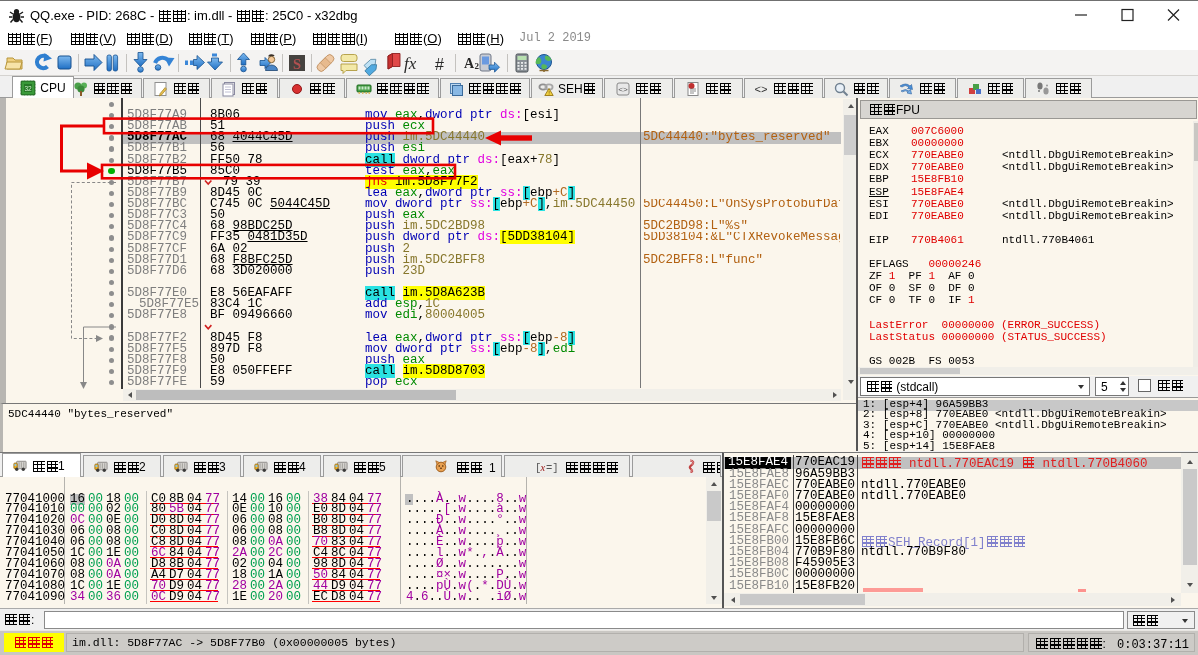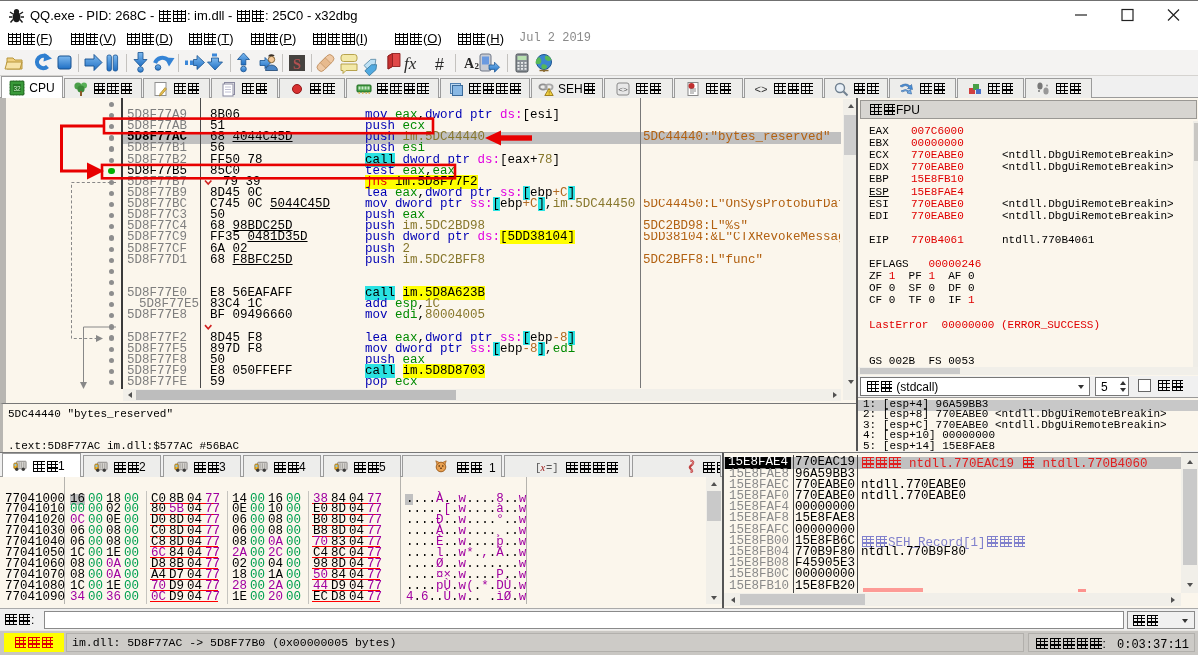--- a/index.html
+++ b/index.html
@@ -160,21 +160,21 @@
           <rect x="521" y="18" width="2" height="1.8"></rect>
           <rect x="524.5" y="18" width="2" height="1.8"></rect>
   </g>
   <circle cx="544" cy="12" r="7.5" fill="#3a86d0" stroke="#1d5590"></circle>
   <path d="M539 7 q3.5 2.6 1.8 6.2 q-2.6 1.8 -5.3 0 a7.5 7.5 0 0 1 3.5 -6.2 z M546 5.5 q4.4 0.9 5.3 4.4 q-3.5 2.6 -6.2 -0.9 q-0.9 -2.6 0.9 -3.5 z M542 14.5 q4.4 -0.9 5.3 2.6 q-1.8 2.6 -4.4 2.2 q-2.6 -1.8 -0.9 -4.8 z" fill="#58b858"></path>
   <path d="M539.5 20.5 h9 M544 19.5 v2.5" stroke="#8a6a30" stroke-width="1.5"></path>
 </svg>
 </div>
 
 <div class="abs" id="tabs">
-<div class="tab sel" style="left:1px;width:62px">
+<div class="tab sel" style="left:12px;width:62px">
         <svg class="ic" viewBox="0 0 16 16">
           <rect x="1" y="1" width="14" height="14" rx="1" fill="#3a9a3a" stroke="#1a5a1a"></rect>
           <rect x="4" y="4" width="8" height="8" fill="#267826"></rect>
           <text x="8" y="10.5" font-size="6.5" fill="#d0f0d0" text-anchor="middle" font-family="Liberation Sans">32</text>
           <g stroke="#c8e8c8" stroke-width="1">
             <path d="M3 0v1M6 0v1M9 0v1M12 0v1M3 15v1M6 15v1M9 15v1M12 15v1M0 3h1M0 6h1M0 9h1M0 12h1M15 3h1M15 6h1M15 9h1M15 12h1"></path>
           </g>
         </svg>
         <span style="white-space:nowrap"><span>CPU</span></span>
       </div>
@@ -309,20 +309,21 @@
 <div class="drow" style="top:56.6px;left:0;width:838px"><span class="abs addr" style="left:124px">5D8F77B2</span><span class="abs" style="left:207px">FF50 78</span><span class="abs" style="left:362px"><span class="cyn">call</span><span class="nvy"> dword ptr </span><span class="mgt">ds:</span>[eax+<span class="olv">78</span>]</span></div>
 <div class="drow" style="top:67.72px;left:0;width:838px"><span class="abs " style="left:124px">5D8F77B5</span><span class="abs" style="left:207px">85C0</span><span class="abs" style="left:362px"><span class="nvy">test </span><span class="grn">eax</span>,<span class="grn">eax</span></span></div>
 <div class="drow" style="top:78.84px;left:0;width:838px"><span class="abs addr" style="left:124px">5D8F77B7</span><span class="abs" style="left:220px">79 39</span><span class="abs" style="left:362px"><span class="ylw"><span class="red">jns</span> im.5D8F77F2</span></span></div>
 <div class="drow" style="top:89.96px;left:0;width:838px"><span class="abs addr" style="left:124px">5D8F77B9</span><span class="abs" style="left:207px">8D45 0C</span><span class="abs" style="left:362px"><span class="nvy">lea </span><span class="grn">eax</span>,<span class="nvy">dword ptr </span><span class="mgt">ss:</span><span class="cyn">[</span>ebp<span class="dsp">+C</span><span class="cyn">]</span></span></div>
 <div class="drow" style="top:101.08px;left:0;width:838px"><span class="abs addr" style="left:124px">5D8F77BC</span><span class="abs" style="left:207px">C745 0C <span class="u">5044C45D</span></span><span class="abs" style="left:362px"><span class="nvy">mov dword ptr </span><span class="mgt">ss:</span><span class="cyn">[</span>ebp<span class="dsp">+C</span><span class="cyn">]</span>,<span class="olv">im.5DC44450</span></span><span class="abs cmt" style="left:640px;width:197px;overflow:hidden">5DC44450:L"OnSysProtobufDatad</span></div>
 <div class="drow" style="top:112.2px;left:0;width:838px"><span class="abs addr" style="left:124px">5D8F77C3</span><span class="abs" style="left:207px">50</span><span class="abs" style="left:362px"><span class="nvy">push </span><span class="grn">eax</span></span></div>
 <div class="drow" style="top:123.32px;left:0;width:838px"><span class="abs addr" style="left:124px">5D8F77C4</span><span class="abs" style="left:207px">68 <span class="u">98BDC25D</span></span><span class="abs" style="left:362px"><span class="nvy">push </span><span class="olv">im.5DC2BD98</span></span><span class="abs cmt" style="left:640px">5DC2BD98:L"%s"</span></div>
 <div class="drow" style="top:134.44px;left:0;width:838px"><span class="abs addr" style="left:124px">5D8F77C9</span><span class="abs" style="left:207px">FF35 <span class="u">0481D35D</span></span><span class="abs" style="left:362px"><span class="nvy">push dword ptr </span><span class="mgt">ds:</span><span class="ylw">[5DD38104]</span></span><span class="abs cmt" style="left:640px;width:197px;overflow:hidden">5DD38104:&amp;L"CTXRevokeMessages</span></div>
 <div class="drow" style="top:145.56px;left:0;width:838px"><span class="abs addr" style="left:124px">5D8F77CF</span><span class="abs" style="left:207px">6A 02</span><span class="abs" style="left:362px"><span class="nvy">push </span><span class="olv">2</span></span></div>
 <div class="drow" style="top:156.68px;left:0;width:838px"><span class="abs addr" style="left:124px">5D8F77D1</span><span class="abs" style="left:207px">68 <span class="u">F8BFC25D</span></span><span class="abs" style="left:362px"><span class="nvy">push </span><span class="olv">im.5DC2BFF8</span></span><span class="abs cmt" style="left:640px">5DC2BFF8:L"func"</span></div>
+<div class="drow" style="top:167.8px;left:0;width:838px"><span class="abs addr" style="left:124px">5D8F77D6</span><span class="abs" style="left:207px">68 3D020000</span><span class="abs" style="left:362px"><span class="nvy">push </span><span class="olv">23D</span></span></div>
 <div class="drow" style="top:190.04px;left:0;width:838px"><span class="abs addr" style="left:124px">5D8F77E0</span><span class="abs" style="left:207px">E8 56EAFAFF</span><span class="abs" style="left:362px"><span class="cyn">call</span> <span class="ylw">im.5D8A623B</span></span></div>
 <div class="drow" style="top:201.16px;left:0;width:838px"><span class="abs addr" style="left:136px">5D8F77E5</span><span class="abs" style="left:207px">83C4 1C</span><span class="abs" style="left:362px"><span class="nvy">add </span><span class="grn">esp</span>,<span class="olv">1C</span></span></div>
 <div class="drow" style="top:212.28px;left:0;width:838px"><span class="abs addr" style="left:124px">5D8F77E8</span><span class="abs" style="left:207px">BF 09496660</span><span class="abs" style="left:362px"><span class="nvy">mov </span><span class="grn">edi</span>,<span class="olv">80004005</span></span></div>
 <div class="drow" style="top:234.52px;left:0;width:838px"><span class="abs addr" style="left:124px">5D8F77F2</span><span class="abs" style="left:207px">8D45 F8</span><span class="abs" style="left:362px"><span class="nvy">lea </span><span class="grn">eax</span>,<span class="nvy">dword ptr </span><span class="mgt">ss:</span><span class="cyn">[</span>ebp<span class="dsp">-8</span><span class="cyn">]</span></span></div>
 <div class="drow" style="top:245.64px;left:0;width:838px"><span class="abs addr" style="left:124px">5D8F77F5</span><span class="abs" style="left:207px">897D F8</span><span class="abs" style="left:362px"><span class="nvy">mov dword ptr </span><span class="mgt">ss:</span><span class="cyn">[</span>ebp<span class="dsp">-8</span><span class="cyn">]</span>,<span class="grn">edi</span></span></div>
 <div class="drow" style="top:256.76px;left:0;width:838px"><span class="abs addr" style="left:124px">5D8F77F8</span><span class="abs" style="left:207px">50</span><span class="abs" style="left:362px"><span class="nvy">push </span><span class="grn">eax</span></span></div>
 <div class="drow" style="top:267.88px;left:0;width:838px"><span class="abs addr" style="left:124px">5D8F77F9</span><span class="abs" style="left:207px">E8 050FFEFF</span><span class="abs" style="left:362px"><span class="cyn">call</span> <span class="ylw">im.5D8D8703</span></span></div>
 <div class="drow" style="top:279.0px;left:0;width:838px"><span class="abs addr" style="left:124px">5D8F77FE</span><span class="abs" style="left:207px">59</span><span class="abs" style="left:362px"><span class="nvy">pop </span><span class="grn">ecx</span></span></div>
 <div class="abs" style="left:105.9px;top:3.96px;width:5.2px;height:5.2px;border-radius:50%;background:#8e8e8e"></div>
 <div class="abs" style="left:105.9px;top:15.08px;width:5.2px;height:5.2px;border-radius:50%;background:#8e8e8e"></div>
@@ -405,20 +406,21 @@
       <div class="mono abs" style="left:0;top:75.4px;height:12.1px;line-height:12.1px"><span class="abs" style="left:12px">EBP</span><span class="abs" style="left:54px;color:#e00000">15E8FB10</span></div>
       <div class="mono abs" style="left:0;top:87.5px;height:12.1px;line-height:12.1px"><span class="abs" style="left:12px;text-decoration:underline">ESP</span><span class="abs" style="left:54px;color:#e00000">15E8FAE4</span></div>
       <div class="mono abs" style="left:0;top:99.6px;height:12.1px;line-height:12.1px"><span class="abs" style="left:12px">ESI</span><span class="abs" style="left:54px;color:#e00000">770EABE0</span><span class="abs" style="left:145px">&lt;ntdll.DbgUiRemoteBreakin&gt;</span></div>
       <div class="mono abs" style="left:0;top:111.7px;height:12.1px;line-height:12.1px"><span class="abs" style="left:12px">EDI</span><span class="abs" style="left:54px;color:#e00000">770EABE0</span><span class="abs" style="left:145px">&lt;ntdll.DbgUiRemoteBreakin&gt;</span></div>
       <div class="mono abs" style="left:0;top:135.9px;height:12.1px;line-height:12.1px"><span class="abs" style="left:12px">EIP</span><span class="abs" style="left:54px;color:#e00000">770B4061</span><span class="abs" style="left:145px">ntdll.770B4061</span></div>
       <div class="mono abs" style="left:12px;top:160.1px">EFLAGS   <span style="color:#e00000">00000246</span></div>
       <div class="mono abs" style="left:12px;top:172.2px">ZF <span style="color:#e00000">1</span>  PF <span style="color:#e00000">1</span>  AF 0</div>
       <div class="mono abs" style="left:12px;top:184.3px">OF 0  SF 0  DF 0</div>
       <div class="mono abs" style="left:12px;top:196.4px">CF 0  TF 0  IF <span style="color:#e00000">1</span></div>
       <div class="mono abs" style="left:12px;top:220.6px;color:#e00000">LastError  00000000 (ERROR_SUCCESS)</div>
+      <div class="mono abs" style="left:12px;top:232.7px;color:#e00000">LastStatus 00000000 (STATUS_SUCCESS)</div>
       <div class="mono abs" style="left:12px;top:256.9px">GS 002B  FS 0053</div>
 <div class="abs" style="left:1px;top:269px;width:341px;height:8px;background:#f1efe9">
         <div class="abs" style="left:2px;top:1px;width:100px;height:6px;background:#c9c9c9"></div>
       </div>
 <div class="abs" style="left:1px;top:278px;width:341px;height:22px;background:#f0f0f0;border-bottom:1px solid #999">
   <div class="abs" style="left:2px;top:1px;width:230px;height:19px;background:#fff;border:1px solid #777;font-size:12px;padding:2px 0 0 5px"><i class="k"></i><i class="k"></i> (stdcall)<span style="position:absolute;right:5px;top:7px;width:0;height:0;border-left:3.5px solid transparent;border-right:3.5px solid transparent;border-top:4.5px solid #333"></span></div>
   <div class="abs" style="left:237px;top:1px;width:34px;height:19px;background:#fff;border:1px solid #777;font-size:12px;padding:2px 0 0 5px">5<span style="position:absolute;right:2px;top:3px">
             <span style="display:block;width:0;height:0;border-left:3px solid transparent;border-right:3px solid transparent;border-bottom:4px solid #333;margin-bottom:3px"></span>
             <span style="display:block;width:0;height:0;border-left:3px solid transparent;border-right:3px solid transparent;border-top:4px solid #333"></span>
           </span></div>
@@ -428,21 +430,20 @@
 <div class="abs" style="left:1px;top:302px;width:341px;height:11px;background:#c8c8c8"></div>
       <div class="mono abs" style="left:6px;top:300.5px;height:10.6px;line-height:10.6px">1: [esp+4] 96A59BB3</div>
       <div class="mono abs" style="left:6px;top:311.1px;height:10.6px;line-height:10.6px">2: [esp+8] 770EABE0 &lt;ntdll.DbgUiRemoteBreakin&gt;</div>
       <div class="mono abs" style="left:6px;top:321.7px;height:10.6px;line-height:10.6px">3: [esp+C] 770EABE0 &lt;ntdll.DbgUiRemoteBreakin&gt;</div>
       <div class="mono abs" style="left:6px;top:332.3px;height:10.6px;line-height:10.6px">4: [esp+10] 00000000</div>
       <div class="mono abs" style="left:6px;top:342.9px;height:10.6px;line-height:10.6px">5: [esp+14] 15E8FAE8</div>
 </div>
 
 <div class="abs" id="infobox">
   <div class="mono" style="position:absolute;left:5px;top:4px">5DC44440 "bytes_reserved"</div>
-  <div class="mono" style="position:absolute;left:5px;top:36px">.text:5D8F77AC im.dll:$577AC #56BAC</div>
 </div>
 
 <div class="abs" id="botleft">
       <div class="abs" style="left:0;top:0;width:722px;height:24px;background:#f0f0f0;border-bottom:1px solid #9b9b9b">
 <div class="btab sel2" style="left:2px;width:79px;padding:0">
           <span class="abs" style="left:10px;top:4px"><svg class="tic" viewBox="0 0 15 14">
               <rect x="4" y="3" width="10" height="8" rx="0.5" fill="#d6d4d0" stroke="#8a8884"></rect>
               <path d="M6.5 4 v6 M9 4 v6 M11.5 4 v6" stroke="#a8a6a2" stroke-width="1.2"></path>
               <rect x="1" y="5" width="3.5" height="6" rx="0.8" fill="#f0b428" stroke="#a07010"></rect>
               <rect x="1.6" y="6" width="2" height="2" fill="#88c8e8"></rect>

